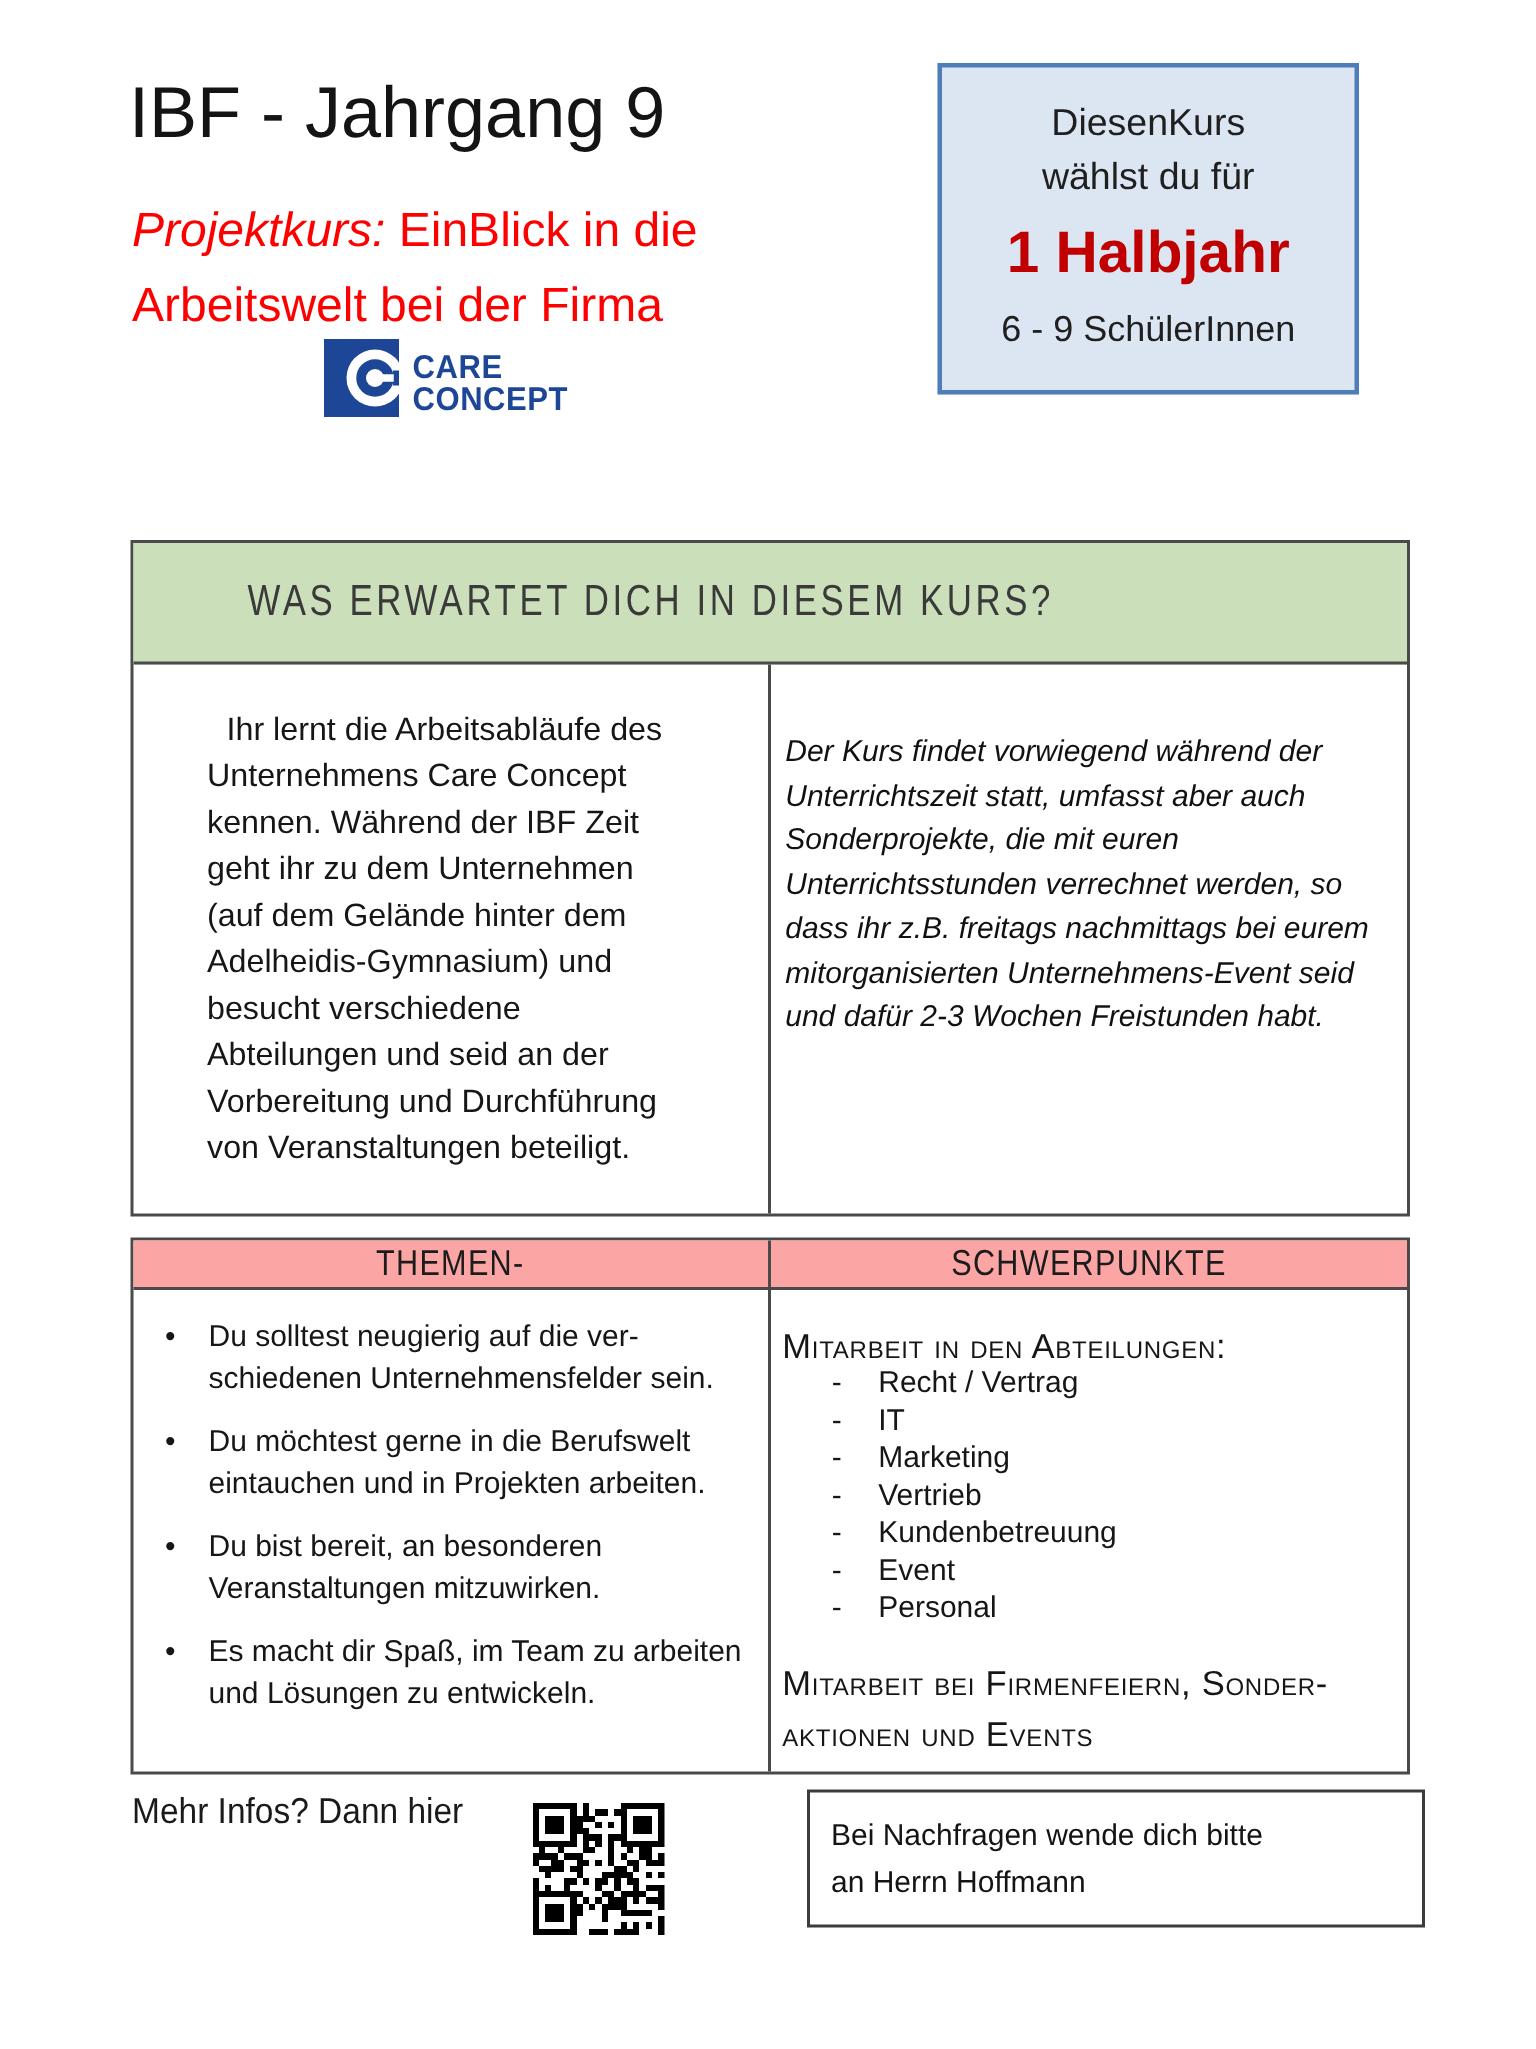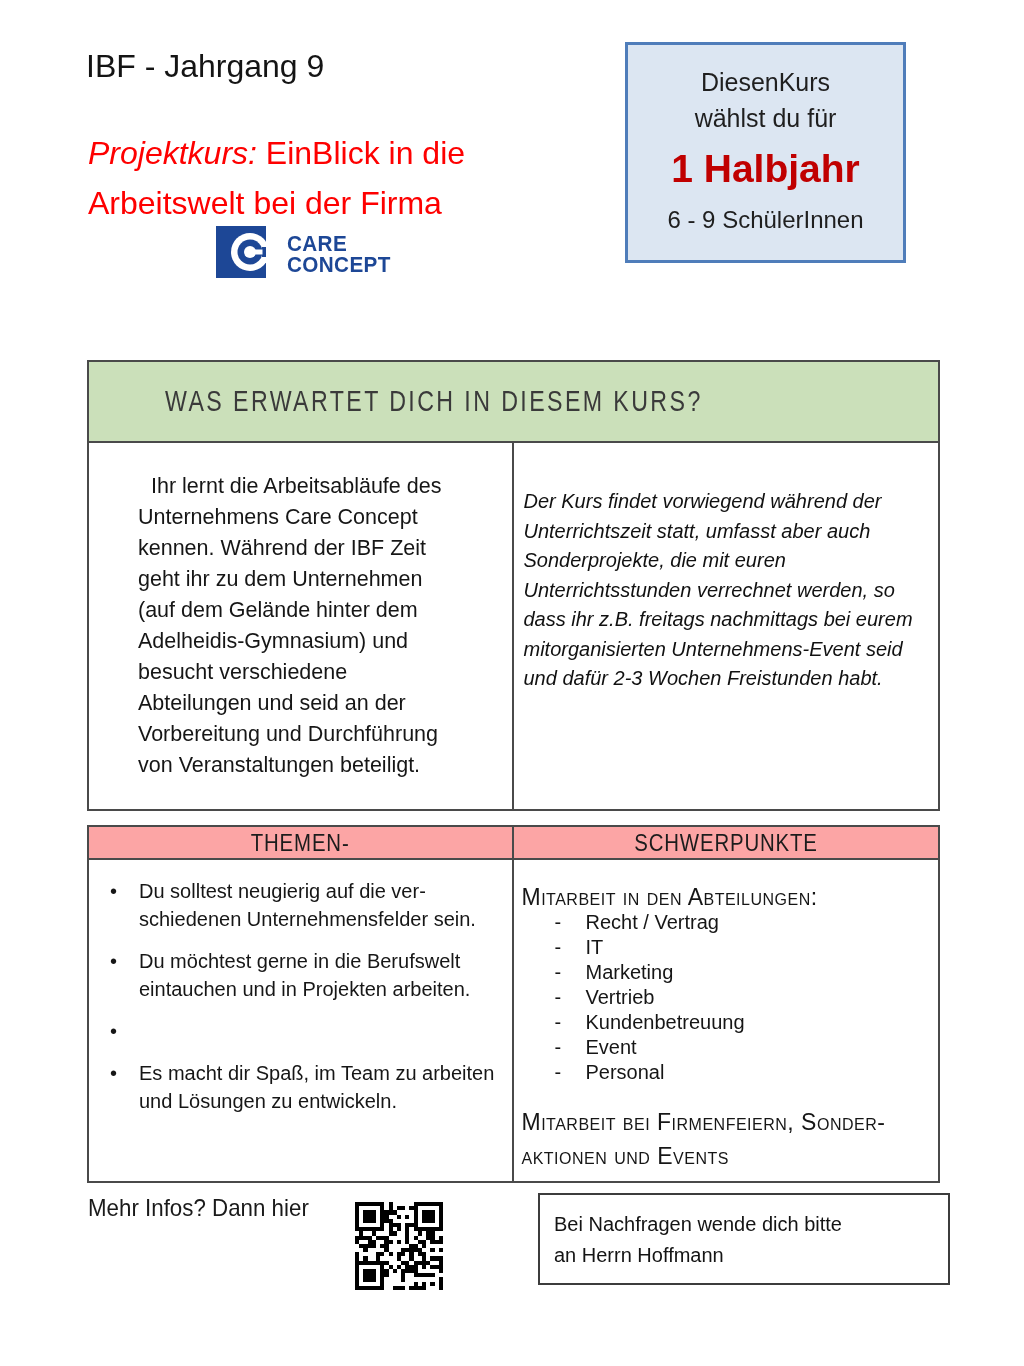--- a/index.html
+++ b/index.html
@@ -1,24 +1,24 @@
 <!DOCTYPE html>
 <html><head>
 <meta charset="utf-8">
 <style>
   html,body{margin:0;padding:0;background:#fff;}
   .page{position:relative;width:1024px;height:1366px;background:#ffffff;overflow:hidden;
         font-family:"Liberation Sans","DejaVu Sans",sans-serif;color:#161616;}
 
   
-  .title{position:absolute;left:86px;top:48px;font-size:32px;color:#141414;}
+  .title{position:absolute;left:86px;top:48px;font-size:48px;color:#141414;}
   .subtitle{position:absolute;left:88px;top:128px;font-size:32px;line-height:50px;color:#fe0000;}
   .subtitle .it{font-style:italic;}
 
-  .logo{position:absolute;left:216px;top:226px;display:flex;align-items:center;gap:21px;}
+  .logo{position:absolute;left:216px;top:226px;display:flex;align-items:center;gap:9px;}
   .logo-text{color:#1d4796;font-weight:bold;font-size:22px;line-height:21px;letter-spacing:.4px;
              transform:scaleX(.94);transform-origin:left center;}
 
   .choice{position:absolute;left:625px;top:42px;width:281px;height:221px;background:#dce6f2;
           border:3px solid #4f7dba;box-sizing:border-box;text-align:center;color:#1f1f1f;}
   .choice .l1{margin-top:19px;font-size:25px;line-height:36px;}
   .choice .l2{font-size:25px;line-height:36px;}
   .choice .hl{margin-top:11px;font-size:39px;line-height:44px;font-weight:bold;color:#c00000;}
   .choice .l3{margin-top:15px;font-size:24px;}
 
@@ -123,20 +123,21 @@
         <div class="bullet">
           <span class="dot">•</span>
           <span class="btext">Du solltest neugierig auf die ver-schiedenen Unternehmensfelder sein.</span>
         </div>
         <div class="bullet">
           <span class="dot">•</span>
           <span class="btext">Du möchtest gerne in die Berufswelt eintauchen und in Projekten arbeiten.</span>
         </div>
         <div class="bullet">
           <span class="dot">•</span>
+          <span class="btext">Du bist bereit, an besonderen Veranstaltungen mitzuwirken.</span>
         </div>
         <div class="bullet">
           <span class="dot">•</span>
           <span class="btext">Es macht dir Spaß, im Team zu arbeiten und Lösungen zu entwickeln.</span>
         </div>
       </div>
       <div class="t2-right">
         <div class="sc">Mitarbeit in den Abteilungen:</div>
         <div class="dep">
           <span class="dash">-</span>

